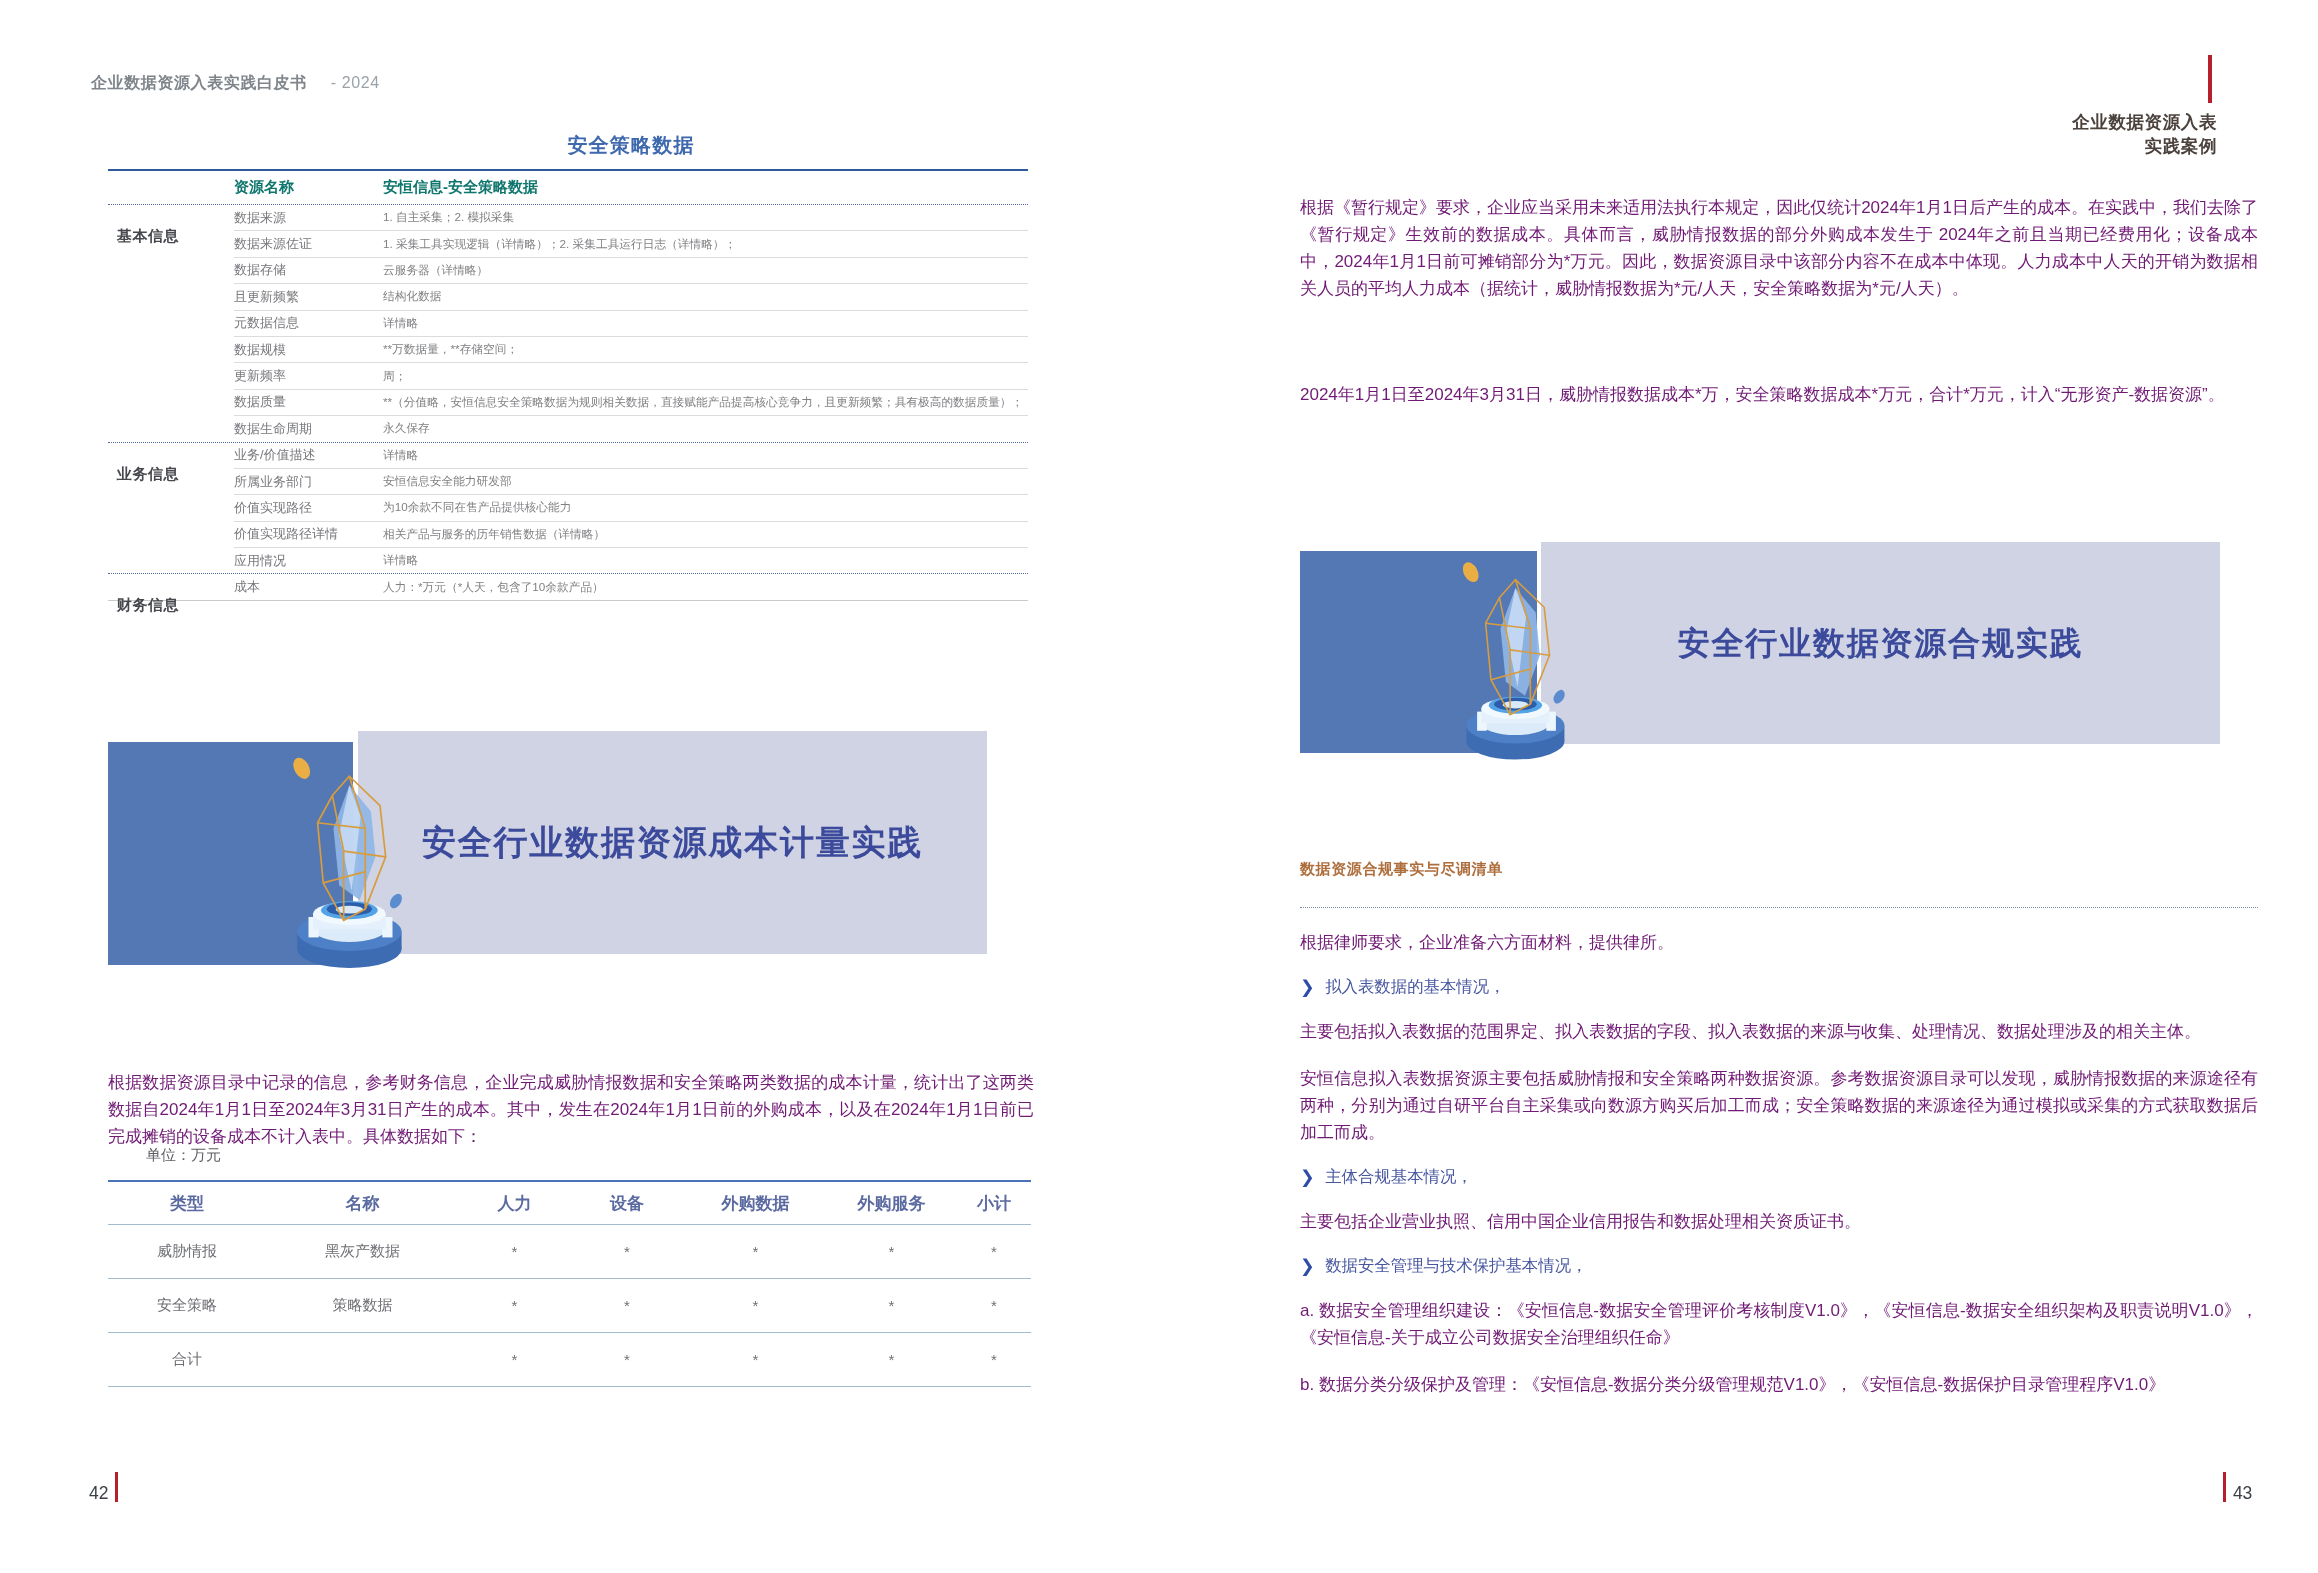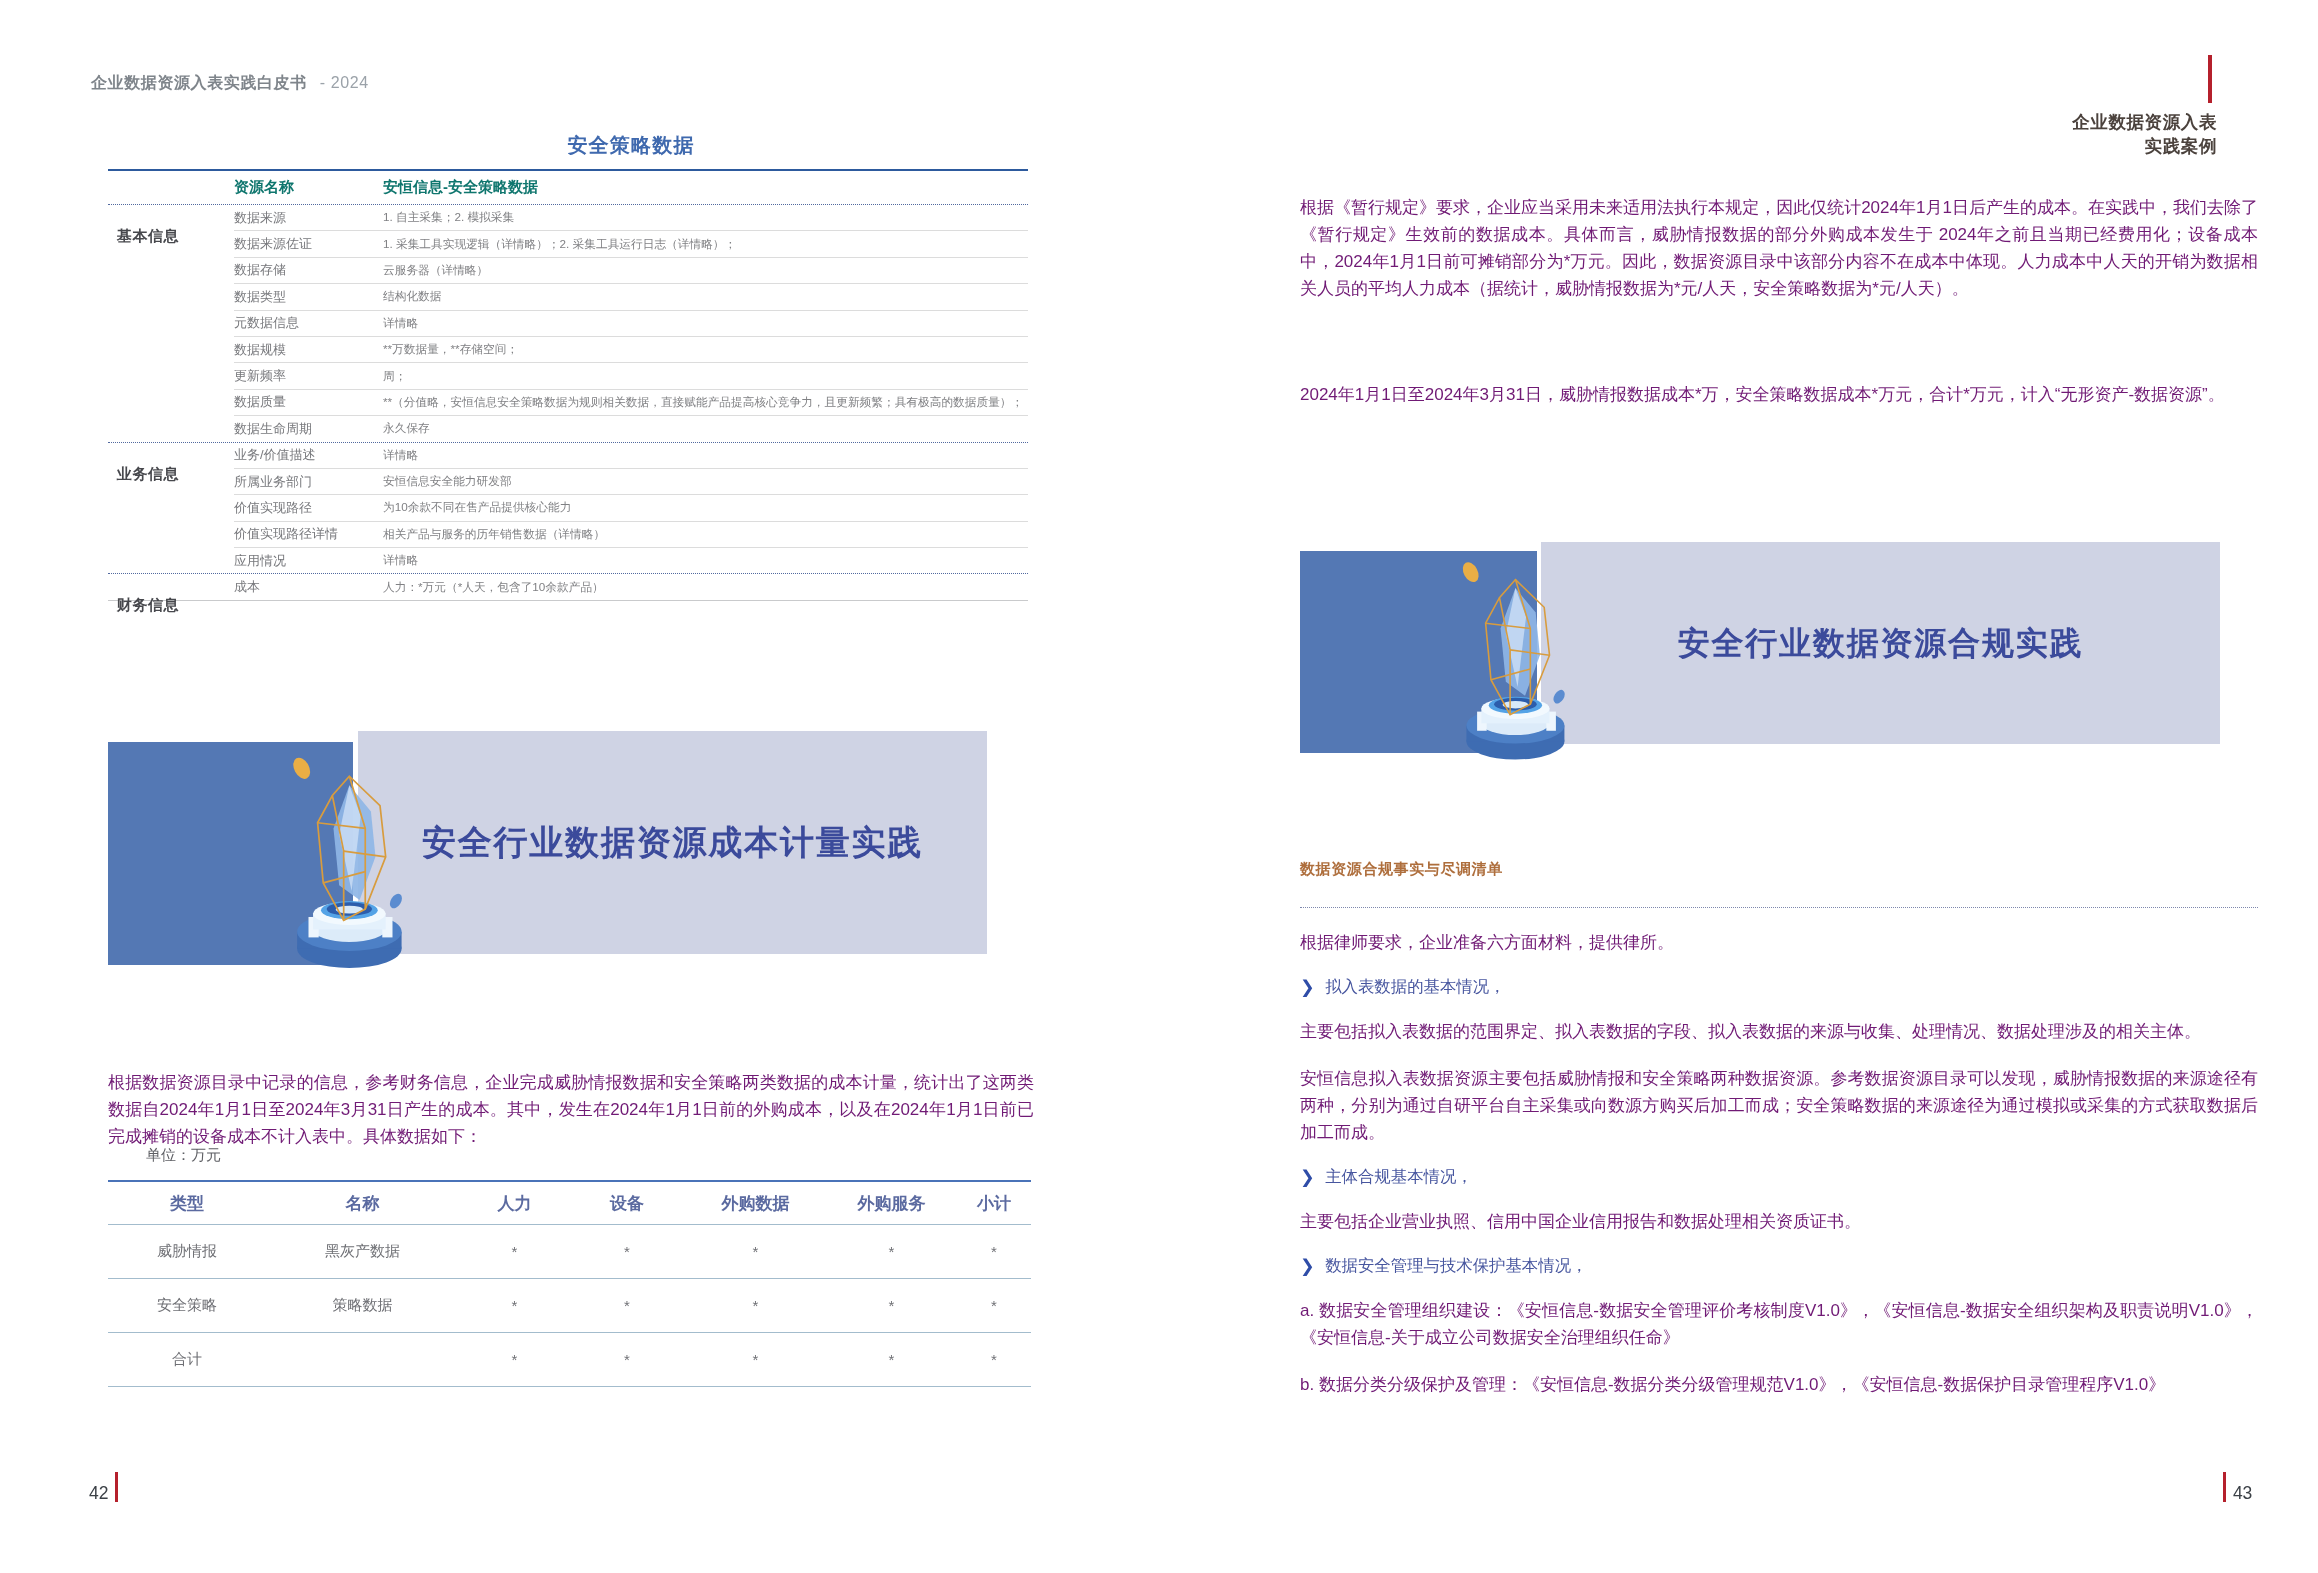--- a/index.html
+++ b/index.html
@@ -2,21 +2,21 @@
 <html style="--accent-red: #b5202c; --table-blue: #3f69ae; --banner-left-blue: #5478b4; --banner-right-lavender: #cfd3e4; --banner-title-blue: #3b4a9b; --heading-brown: #ae6e3c; --bullet-blue: #2f4da8; --body-gray: #76777b;font-size:9.3px"><head>
 <meta charset="utf-8">
 <style>
   html,body{margin:0;padding:0;background:#ffffff;}
   .canvas{
     position:relative;width:2319px;height:1573px;background:#ffffff;
     font-family:"Liberation Sans","DejaVu Sans",sans-serif;overflow:hidden;
   }
   
   .lp-header{position:absolute;left:91px;top:73px;font-size:16px;color:#7f858b;font-weight:700;letter-spacing:0.6px;}
-  .lp-header .year{color:#9ba2a9;font-weight:400;margin-left:13px;}
+  .lp-header .year{color:#9ba2a9;font-weight:400;margin-left:24px;}
 
   .t1-title{position:absolute;left:108px;top:132px;width:920px;padding-left:126px;box-sizing:border-box;
     text-align:center;font-size:20px;font-weight:700;color:#3f69ae;letter-spacing:1.2px;}
 
   .t1{position:absolute;left:108px;top:169px;width:920px;}
   .t1-head{display:flex;align-items:center;height:33px;border-top:2.3px solid #2d5a9d;border-bottom:1.2px dotted #51699f;
     font-size:15px;font-weight:700;color:#0f766e;}
   .t1-head .sp{width:126px;flex:0 0 126px;}
   .t1-head .c-label{width:149px;flex:0 0 149px;}
   .t1-group{position:relative;border-bottom:1.2px dotted #51699f;}
@@ -105,21 +105,21 @@
           </div>
           <div class="t1-row">
             <div class="lab">数据来源佐证</div>
             <div class="val">1. 采集工具实现逻辑（详情略）；2. 采集工具运行日志（详情略）；</div>
           </div>
           <div class="t1-row">
             <div class="lab">数据存储</div>
             <div class="val">云服务器（详情略）</div>
           </div>
           <div class="t1-row">
-            <div class="lab">数据类型</div>
+            <div class="lab">且更新频繁</div>
             <div class="val">结构化数据</div>
           </div>
           <div class="t1-row">
             <div class="lab">元数据信息</div>
             <div class="val">详情略</div>
           </div>
           <div class="t1-row">
             <div class="lab">数据规模</div>
             <div class="val">**万数据量，**存储空间；</div>
           </div>

